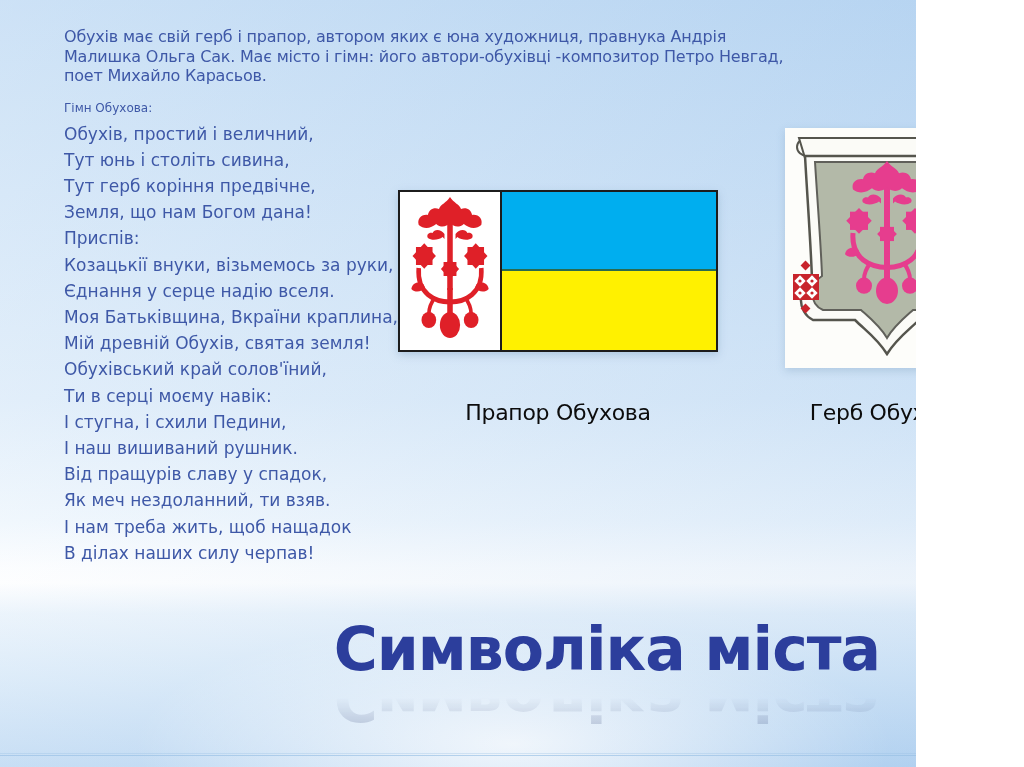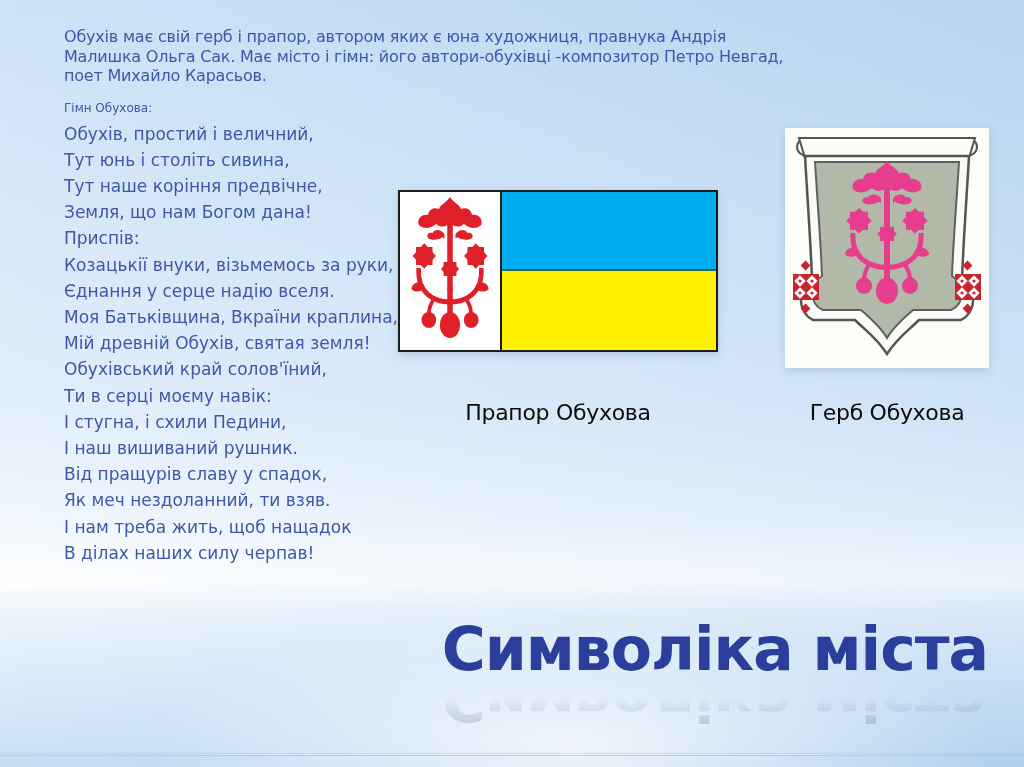--- a/index.html
+++ b/index.html
@@ -1,21 +1,21 @@
 <!DOCTYPE html>
 <html><head>
 <meta charset="utf-8">
 <style>
   html,body{margin:0;padding:0;}
   body{
     width:1024px;height:767px;overflow:hidden;
     font-family:"DejaVu Sans","Liberation Sans",sans-serif;
   }
   .slide{
-    position:relative;width:1024px;height:767px;overflow:hidden;
+    position:relative;width:916px;height:767px;overflow:hidden;
     background:
       radial-gradient(ellipse 55% 22% at 56% 97%, rgba(255,255,255,0.95), rgba(255,255,255,0) 75%),
       linear-gradient(180deg,#bcd8f3 0%,#cbe1f6 25%,#daeaf9 52%,#eef6fd 68%,#fdfeff 74%,#ffffff 76%,#e8f2fb 80%,#d6e8f8 88%,#c3dcf4 96%,#b9d6f2 100%);
   }
   
   .corner-tint{position:absolute;inset:0;pointer-events:none;
     background:linear-gradient(100deg, rgba(255,255,255,0.25) 0%, rgba(142,185,230,0.18) 100%);}
   .floor-line{position:absolute;left:0;width:100%;height:1px;background:rgba(150,190,228,0.65);}
   .floor-line.l1{bottom:11px;}
   .floor-line.l2{bottom:13px;opacity:.5;}
@@ -120,21 +120,21 @@
 
 <div class="slide">
   <div class="corner-tint"></div>
 
   <div class="text-col">
     <p class="intro">Обухів має свій герб і прапор, автором яких є юна художниця, правнука Андрія Малишка Ольга Сак. Має місто і гімн: його автори-обухівці -композитор Петро Невгад, поет Михайло Карасьов.</p>
     <p class="hymn-heading">Гімн Обухова:</p>
     <div class="hymn-lines">
         <p class="hymn-line">Обухів, простий і величний,</p>
         <p class="hymn-line">Тут юнь і століть сивина,</p>
-        <p class="hymn-line">Тут наше коріння предвічне,</p>
+        <p class="hymn-line">Тут герб коріння предвічне,</p>
         <p class="hymn-line">Земля, що нам Богом дана!</p>
         <p class="hymn-line">Приспів:</p>
         <p class="hymn-line">Козацькії внуки, візьмемось за руки,</p>
         <p class="hymn-line">Єднання у серце надію вселя.</p>
         <p class="hymn-line">Моя Батьківщина, Вкраїни краплина,</p>
         <p class="hymn-line">Мій древній Обухів, святая земля!</p>
         <p class="hymn-line">Обухівський край солов'їний,</p>
         <p class="hymn-line">Ти в серці моєму навік:</p>
         <p class="hymn-line">І стугна, і схили Педини,</p>
         <p class="hymn-line">І наш вишиваний рушник.</p>

